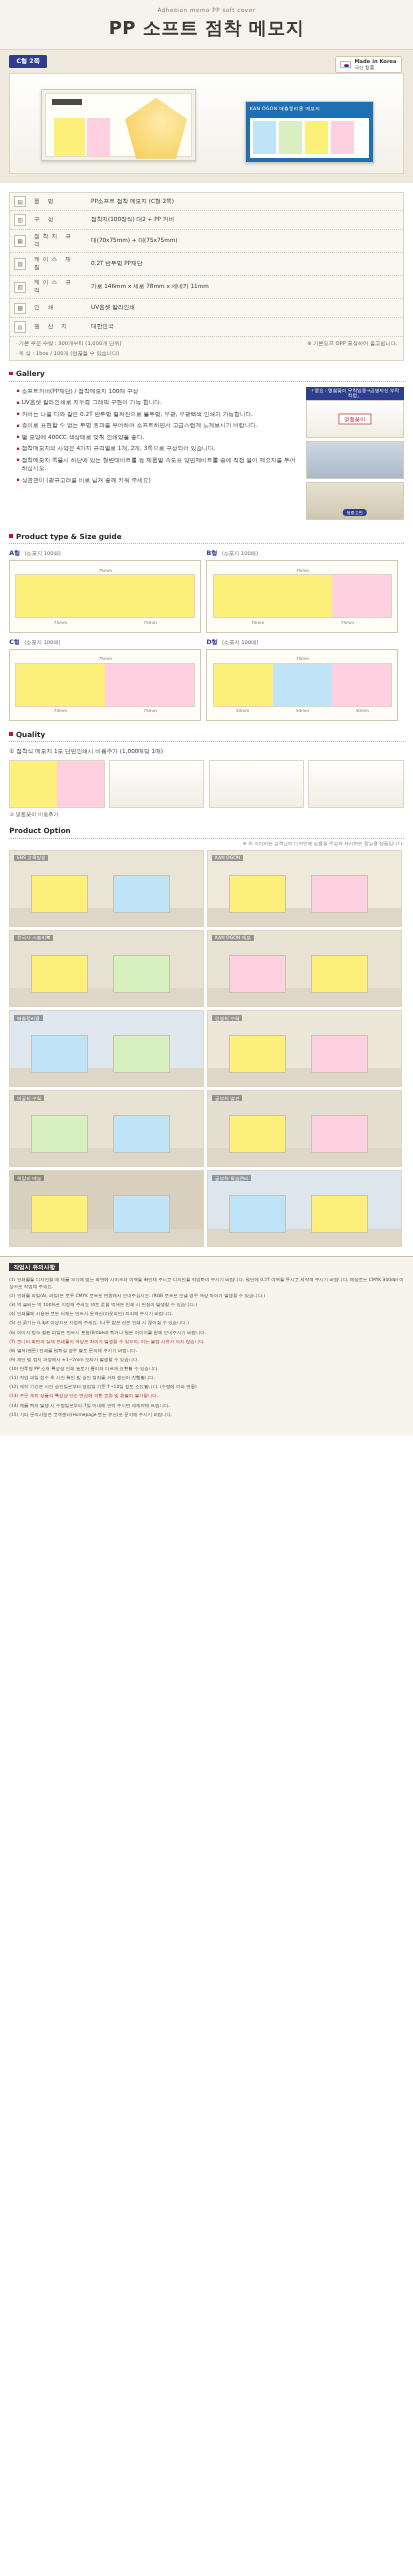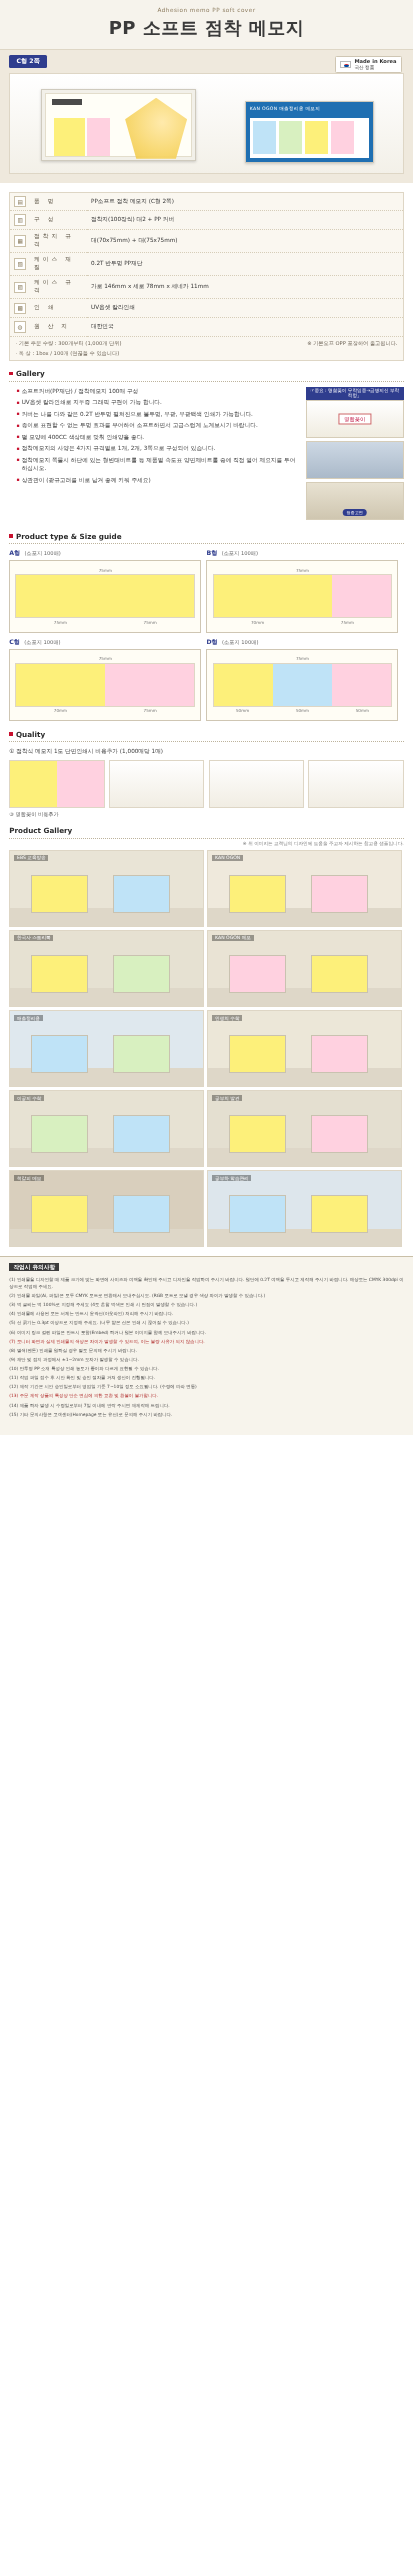--- a/index.html
+++ b/index.html
@@ -432,21 +432,21 @@
       </div>
       <div class="opt-img plain"></div>
       <div class="opt-img plain"></div>
       <div class="opt-img plain"></div>
     </div>
     <div class="opt-note">③ 명함꽂이 비용추가</div>
   </div>
 
   <div class="sec">
     <div class="sec-title">
-      <span>Product Gallery</span>
+      <span>Product Option</span>
       <span class="dots"></span>
     </div>
     <div class="gal-note">※ 위 이미지는 고객님의 디자인에 도움을 주고자 제시하는 참고용 샘플입니다.</div>
     <div class="gallery">
       <div class="g" style="background:#e9e4d6">
         <span class="cap">EBS 교육방송</span>
         <span class="shelf"></span>
         <span class="pad" style="left:20.7px;top:24px;width:57px;height:38px;background:#fdf07a"></span>
         <span class="pad" style="left:103px;top:24px;width:57px;height:38px;background:#bfe3f7"></span>
       </div>

